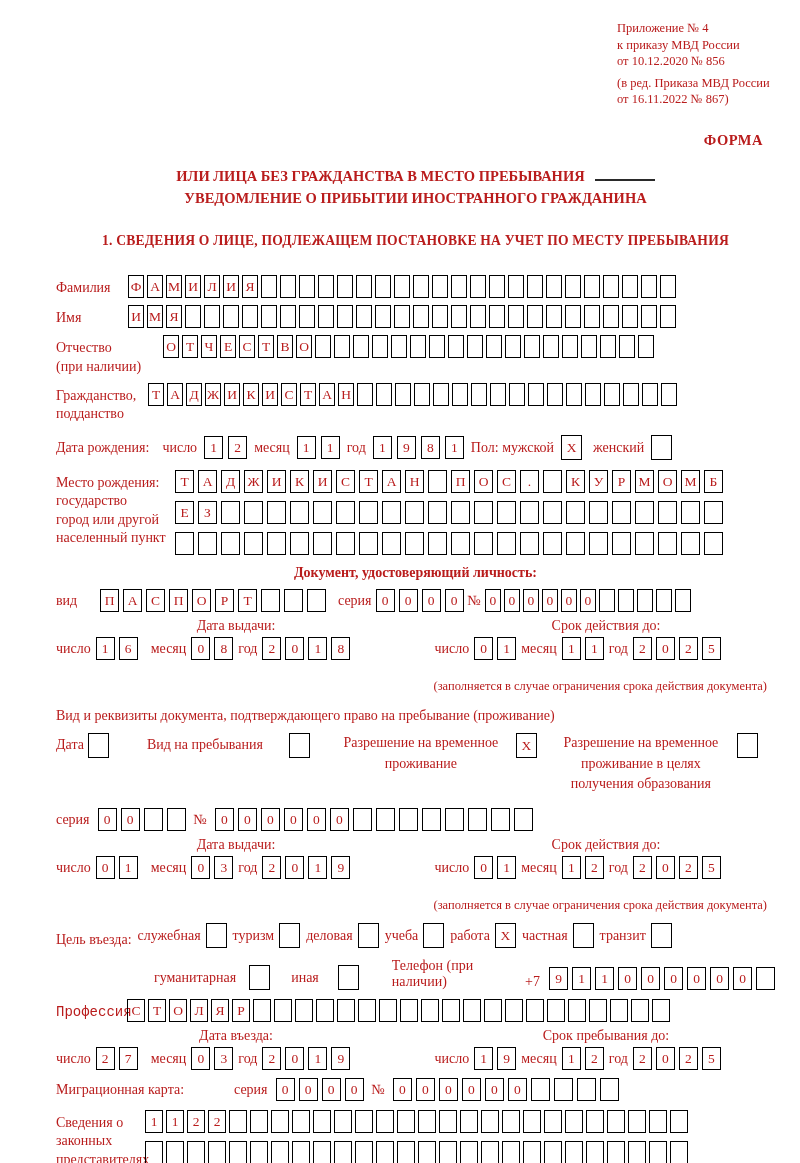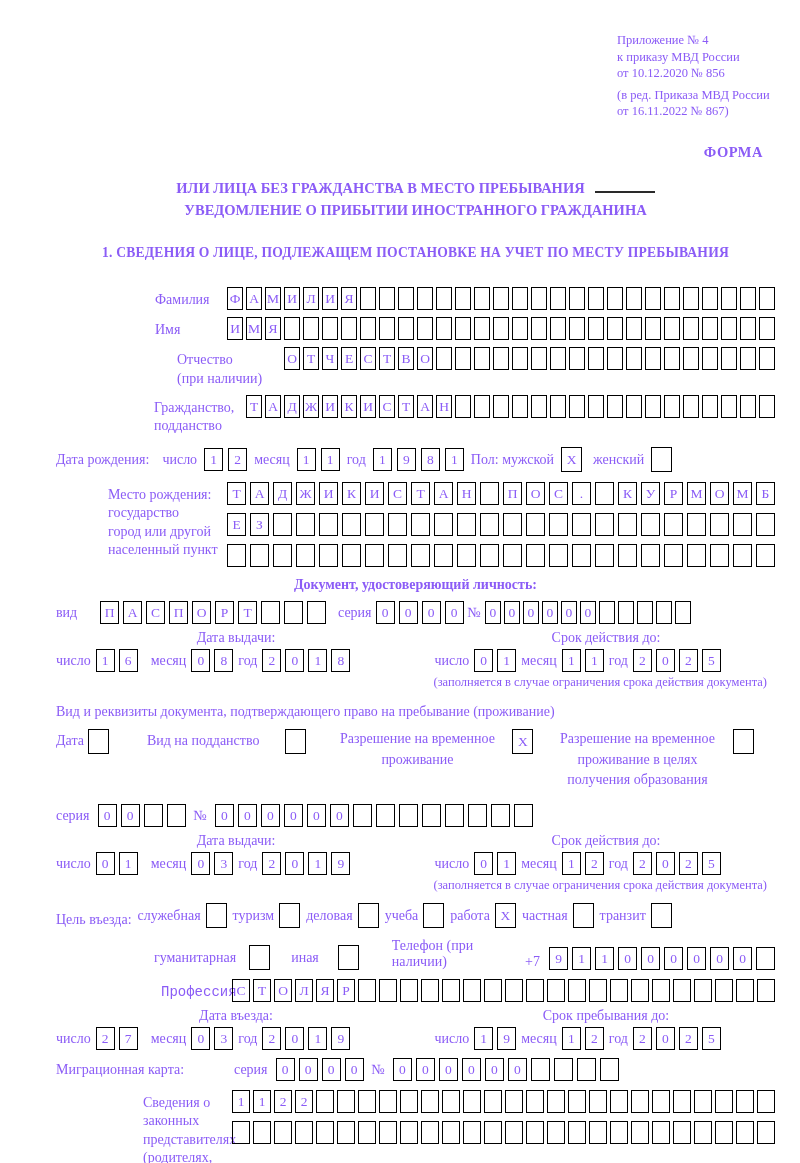--- a/index.html
+++ b/index.html
@@ -1,47 +1,47 @@
 <!DOCTYPE html>
 <html lang="ru"><head>
 <meta charset="utf-8">
 <style>
   html,body{margin:0;padding:0;background:#fff;}
   .page{position:relative;width:800px;height:1163px;box-sizing:border-box;
-        background:#fff;color:#8b5cf6;padding:32px 25px 20px 56px;
+        background:#fff;color:#b91c1c;padding:20px 25px 20px 56px;
         font-family:"Liberation Serif",serif;font-size:14px;overflow:hidden;}
   .ml{white-space:pre-line;}
   
   .appendix{margin-left:561px;font-size:12.5px;line-height:1.32;}
   .appendix .rev{margin-top:5px;}
   .forma{font-weight:bold;text-align:right;padding-right:12px;margin-top:24px;
          font-size:14.5px;letter-spacing:.5px;}
   .title{text-align:center;font-weight:bold;font-size:14.5px;line-height:1.55;margin-top:16px;}
   .uline{display:inline-block;width:60px;border-bottom:2.2px solid #2a2a2a;margin-left:10px;vertical-align:baseline;}
   .sec1{font-weight:bold;font-size:13.6px;text-align:center;margin-top:24px;letter-spacing:.2px;}
   
-  .frow{display:flex;align-items:flex-start;margin-top:7px;justify-content:flex-end;}
+  .frow{display:flex;align-items:flex-start;margin-top:7px;}
   .flabel{flex:0 0 auto;padding-top:4px;line-height:1.3;}
   .cells{display:flex;flex-wrap:nowrap;gap:3px;}
   .cell{flex:0 0 auto;box-sizing:border-box;width:var(--cw,19px);height:23px;
         border:1.6px solid #000;display:flex;align-items:center;justify-content:center;
         font-size:13.5px;line-height:1;}
   .cbx .cell{width:21px;height:25px;}
   .rows{display:flex;flex-direction:column;gap:8px;}
   .inrow{display:flex;align-items:center;margin-top:8px;}
   .doc-head{font-weight:bold;text-align:center;margin-top:10px;}
   
   .dpair{margin-top:6px;}
   .dpheads{display:flex;}
   .dph1{width:360px;text-align:center;}
   .dph2{width:300px;margin-left:40px;text-align:center;}
   .dpline{display:flex;align-items:center;margin-top:3px;}
   .dgroup{display:flex;align-items:center;gap:5px;}
   .dgroup .cells{gap:4px;}
-  .dpnote{font-size:12.5px;text-align:right;padding-right:8px;margin-top:3px;}
+  .dpnote{font-size:12.5px;text-align:right;padding-right:8px;margin-top:19px;}
   
   .para{margin-top:10px;line-height:1.65;}
   
   .ckrow{display:flex;align-items:flex-start;margin-top:6px;}
   .ckitem{display:flex;align-items:flex-start;}
   .cklbl{padding-top:4px;}
   .ckcenter{text-align:center;line-height:1.45;}
   
   .prow{display:flex;align-items:flex-end;margin-top:10px;gap:6px;}
   .pitem{display:flex;align-items:center;gap:5px;}
@@ -416,21 +416,21 @@
   </div>
 
   <div class="ckrow">
     <div class="ckitem">
       <span class="cklbl">Дата</span>
       <span class="cells cbx" style="margin-left:4px;">
           <span class="cell"></span>
         </span>
     </div>
     <div class="ckitem" style="margin-left:38px;">
-      <span class="cklbl">Вид на подданство</span>
+      <span class="cklbl">Вид на пребывания</span>
       <span class="cells cbx" style="margin-left:26px;">
           <span class="cell"></span>
         </span>
     </div>
     <div class="ckitem" style="margin-left:26px;">
       <span class="ckcenter ml" style="width:170px;">Разрешение на временное
 проживание</span>
       <span class="cells cbx" style="margin-left:10px;">
           <span class="cell">X</span>
         </span>

